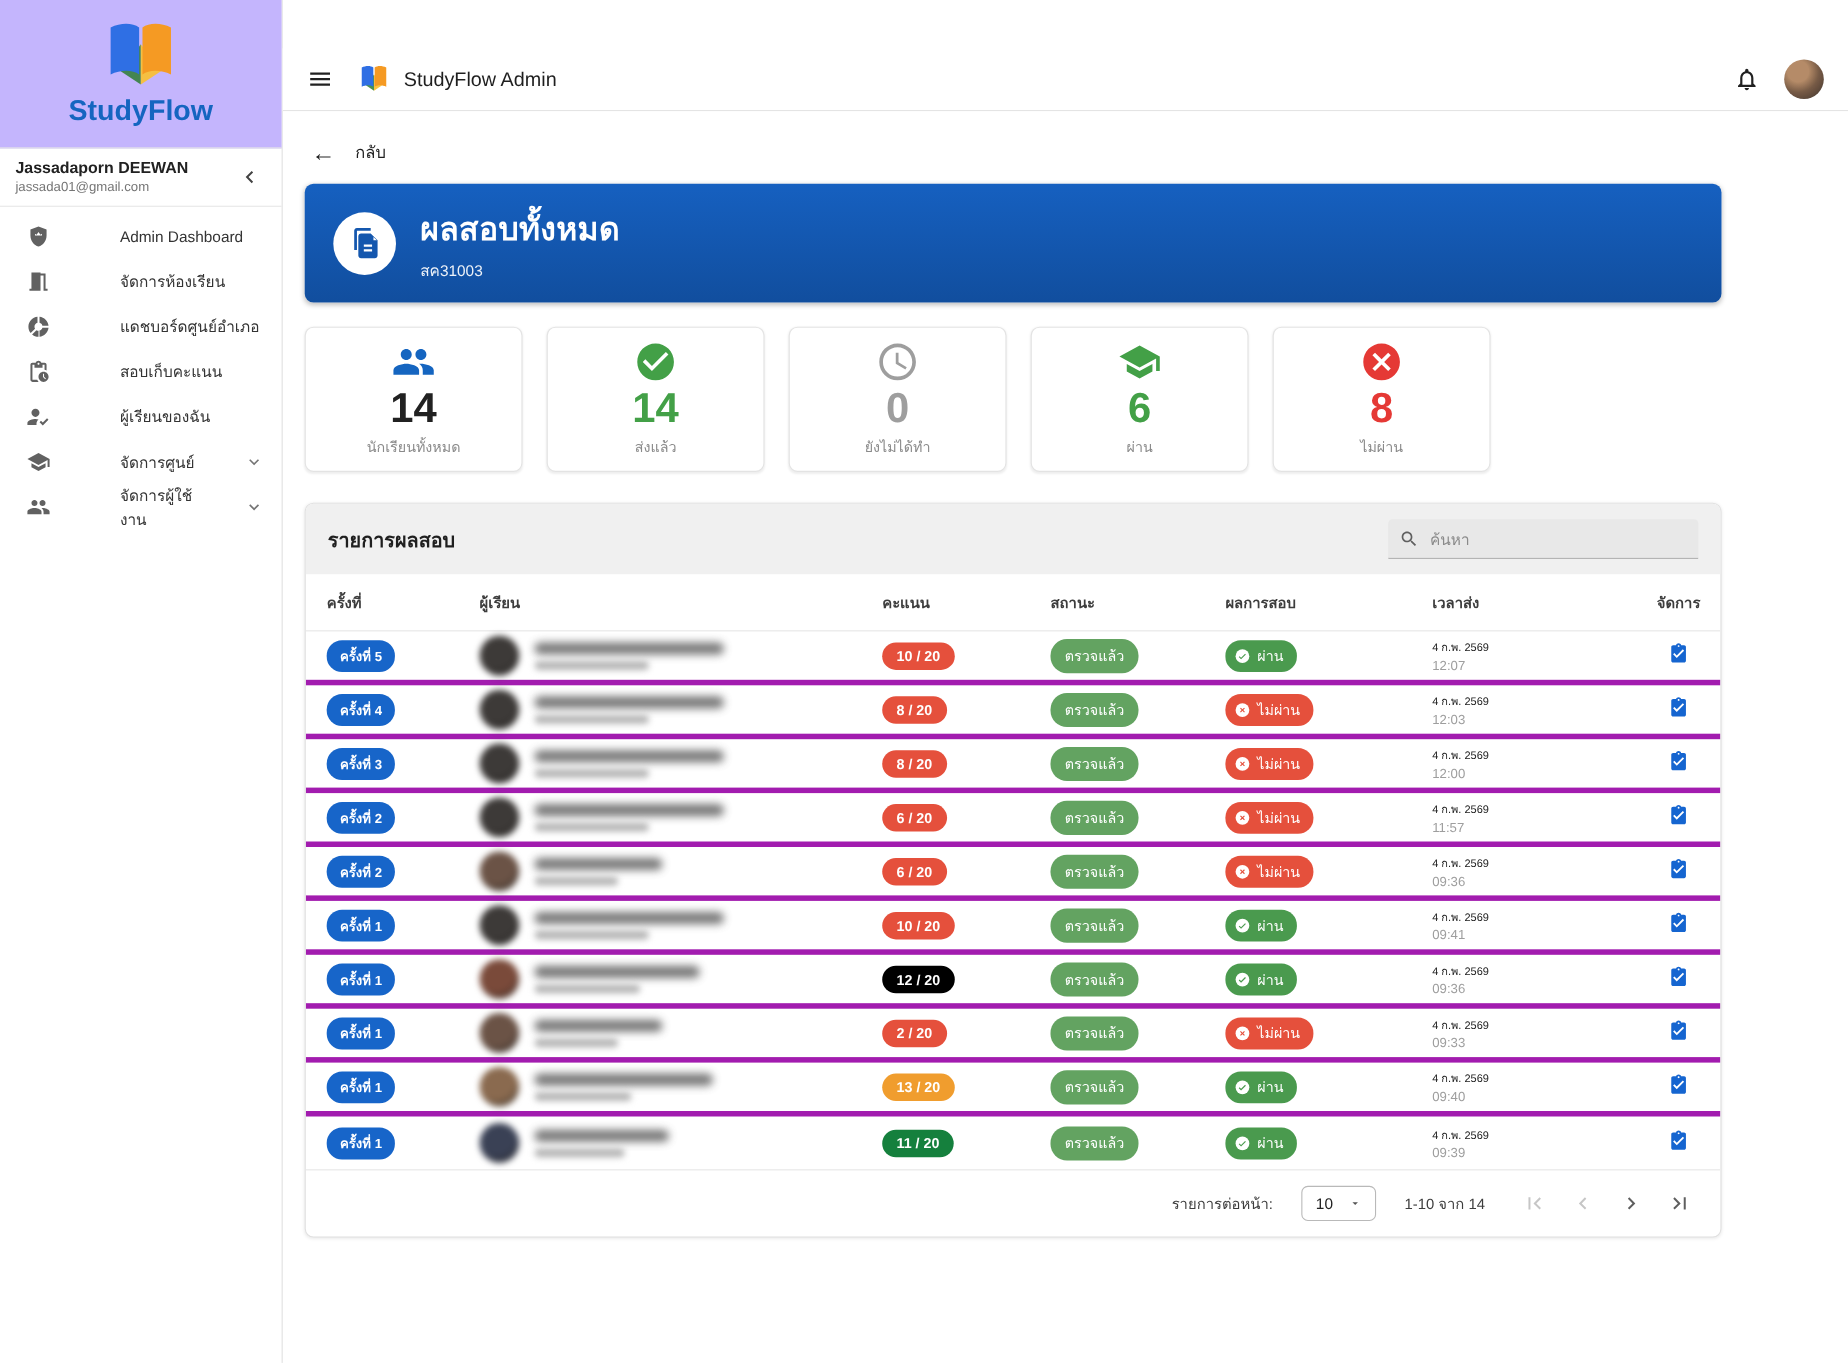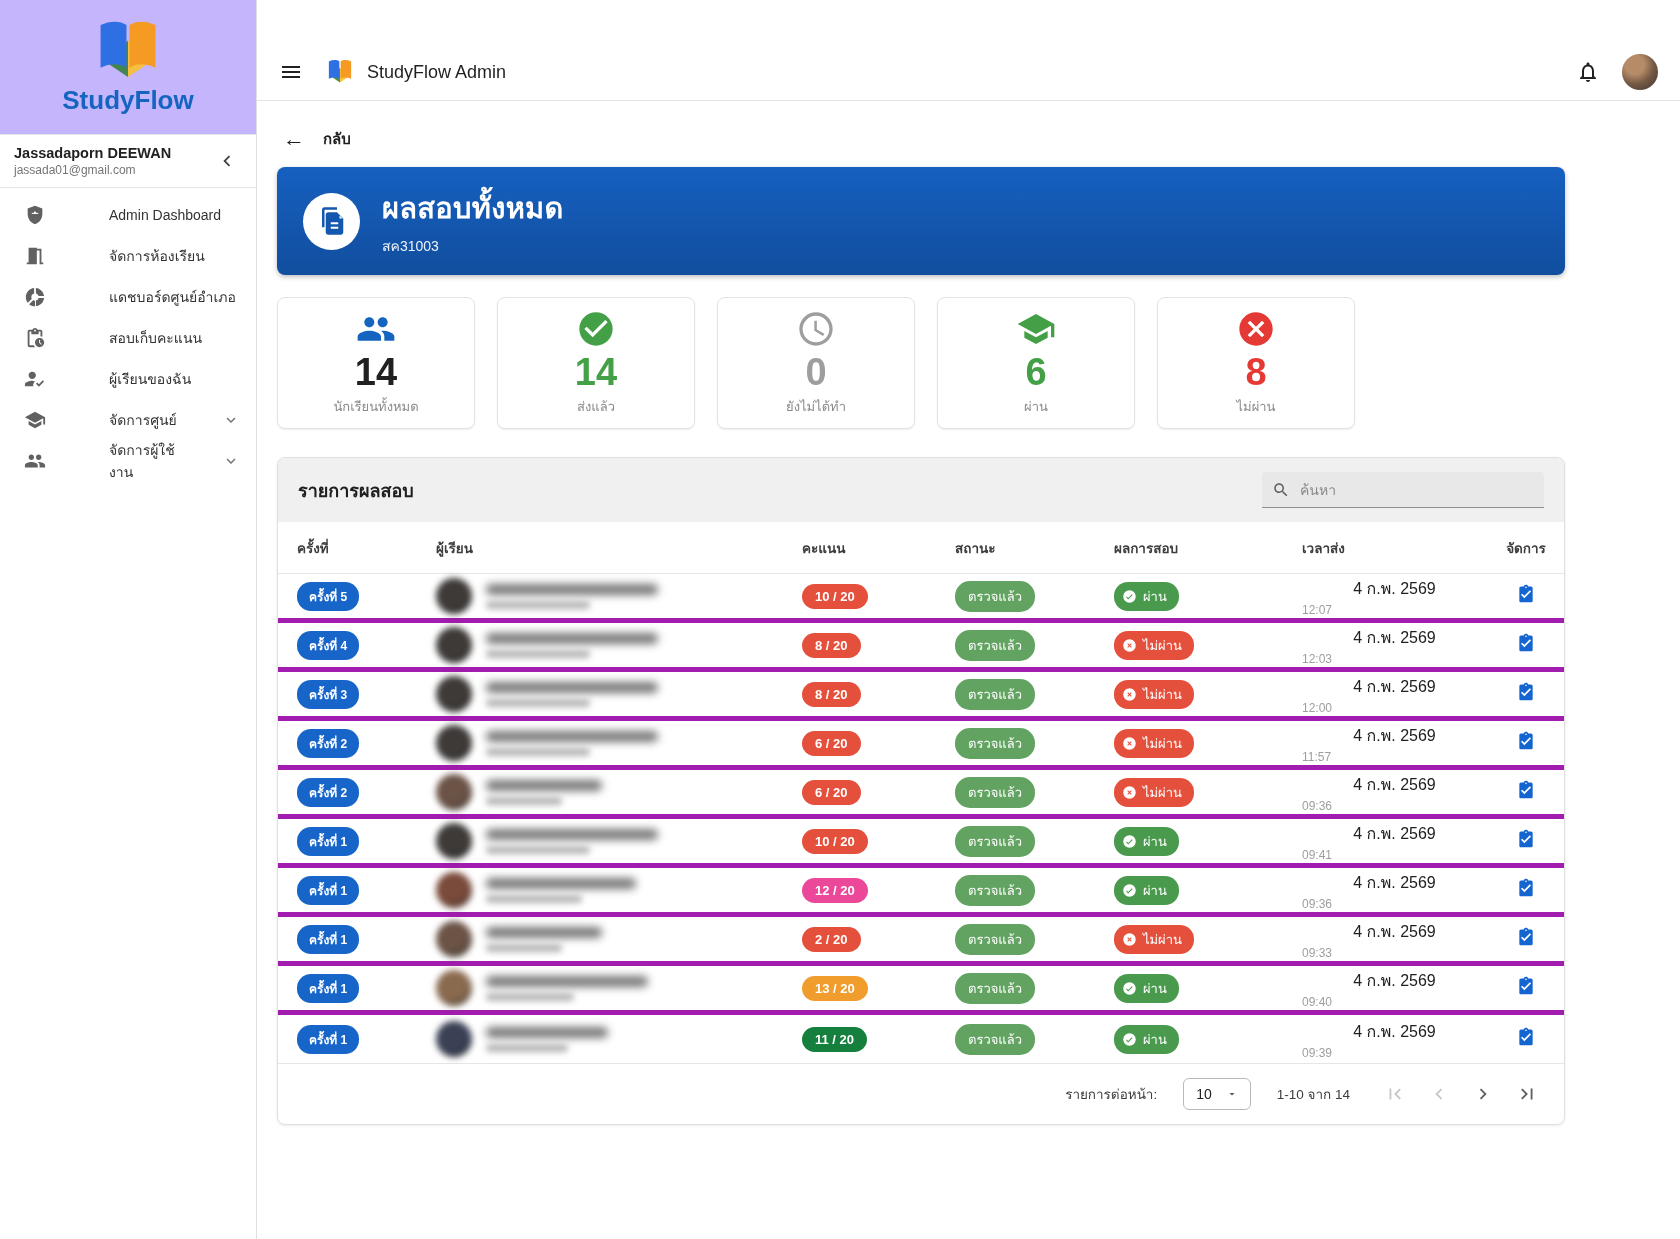--- a/index.html
+++ b/index.html
@@ -30,21 +30,21 @@
   .topbar-logo { width:30px; height:26px; margin-left:22px; }
   .topbar-title { font-size:18px; color:#1f1f1f; margin-left:12px; }
   .topbar-spacer { flex:1; }
   .bell { width:24px; height:24px; color:#212121; cursor:pointer; margin-right:22px; }
   .bell svg { width:24px; height:24px; fill:#212121; }
   .avatar { width:36px; height:36px; border-radius:50%; background:radial-gradient(circle at 35% 30%, #b98a63 0 28%, #7a5a43 55%, #3c332c 100%); cursor:pointer; filter:saturate(.9); }
 
   .content { padding:18px 0 0 20px; width:1312px; }
   .back-row { display:flex; align-items:center; gap:18px; padding:8px 0 16px 6px; cursor:pointer; }
   .back-arrow { font-size:22px; color:#1f1f1f; line-height:1; }
-  .back-label { font-size:15px; font-weight:bold; color:#1f1f1f; }
+  .back-label { font-size:15px; font-weight:normal; color:#1f1f1f; }
 
   .banner { width:1288px; height:108px; background:linear-gradient(180deg,#1660c0,#114e9e); border-radius:8px; display:flex; align-items:center; padding:0 26px; box-shadow:0 2px 5px rgba(0,0,0,.25); }
   .banner-icon { width:57px; height:57px; border-radius:50%; background:#fff; display:flex; align-items:center; justify-content:center; }
   .banner-icon svg { width:30px; height:30px; fill:#1457ae; }
   .banner-text { margin-left:22px; color:#fff; }
   .banner-title { font-size:29px; font-weight:bold; letter-spacing:.3px; }
   .banner-subtitle { font-size:14px; opacity:.92; margin-top:4px; }
 
   .stats { display:flex; gap:22px; margin-top:22px; }
   .stat-card { width:198px; height:132px; background:#fff; border:1px solid #e3e3e3; border-radius:8px; display:flex; flex-direction:column; align-items:center; justify-content:center; box-shadow:0 1px 2px rgba(0,0,0,.07); }
@@ -70,21 +70,21 @@
   .attempt-badge { display:inline-block; background:#1765c9; color:#fff; font-size:12px; font-weight:bold; padding:5px 12px; border-radius:14px; }
   .student-cell { display:flex; align-items:center; gap:14px; }
   .avatar-blur { width:36px; height:36px; border-radius:50%; filter:blur(3px); flex:0 0 36px; }
   .blur-lines { display:flex; flex-direction:column; gap:6px; }
   .blur-name { height:11px; border-radius:5px; background:#4a4a4a; filter:blur(4px); opacity:.75; }
   .blur-id { height:8px; border-radius:4px; background:#b5b5b5; filter:blur(3px); }
   .score-pill { display:inline-block; color:#fff; font-size:13px; font-weight:bold; padding:5px 13px; border-radius:15px; }
   .status-pill { display:inline-block; background:#63a361; color:#fff; font-size:13px; padding:5px 13px; border-radius:15px; }
   .result-badge { display:inline-flex; align-items:center; gap:6px; color:#fff; font-size:13px; padding:4px 12px 4px 8px; border-radius:14px; }
   .result-badge svg { width:15px; height:15px; }
-  .time-cell .date { font-size:16px; color:#212121;text-align:center; }
+  .time-cell .date { font-size:10px; color:#212121; }
   .time-cell .time { font-size:12px; color:#9e9e9e; margin-top:2px; }
   .manage-cell { text-align:center; }
   .manage-btn { display:inline-block; width:20px; height:20px; cursor:pointer; }
   .manage-btn svg { width:20px; height:20px; fill:#1565d0; }
 
   .pagination { height:60px; display:flex; align-items:center; justify-content:flex-end; gap:26px; padding-right:24px; font-size:13.5px; color:#3d3d3d; }
   .rpp-select { display:flex; align-items:center; gap:14px; border:1px solid #b9b9b9; border-radius:6px; padding:7px 12px; cursor:pointer; color:#212121; font-size:14px; }
   .rpp-select svg { width:12px; height:12px; fill:#555; }
   .page-nav { display:flex; align-items:center; gap:18px; margin-left:6px; }
   .nav-btn { width:26px; height:26px; display:flex; align-items:center; justify-content:center; }
@@ -403,21 +403,21 @@
             </div>
             <div class="grid-row data-row">
               <div><span class="attempt-badge">ครั้งที่ 1</span></div>
               <div class="student-cell">
                 <span class="avatar-blur" style="background:radial-gradient(circle at 40% 30%, #7a4a3a 0 55%, #1f1d1b 100%)"></span>
                 <span class="blur-lines">
                   <span class="blur-name" style="width:150px"></span>
                   <span class="blur-id" style="width:96px"></span>
                 </span>
               </div>
-              <div><span class="score-pill" style="background:#ec4899">12 / 20</span></div>
+              <div><span class="score-pill" style="background:#000000">12 / 20</span></div>
               <div><span class="status-pill">ตรวจแล้ว</span></div>
               <div><span class="result-badge" style="background:#4a9a4e"><svg viewBox="0 0 24 24">
                     <circle cx="12" cy="12" r="10" fill="#ffffff"></circle>
                     <path fill="#4a9a4e" d="M10 14.2 7.8 12l-1.2 1.2L10 16.6l7-7-1.2-1.2z"></path>
                   </svg>ผ่าน</span></div>
               <div class="time-cell">
                 <div class="date">4 ก.พ. 2569</div>
                 <div class="time">09:36</div>
               </div>
               <div class="manage-cell"><span class="manage-btn"><svg viewBox="0 0 24 24" fill="#1565d0">

